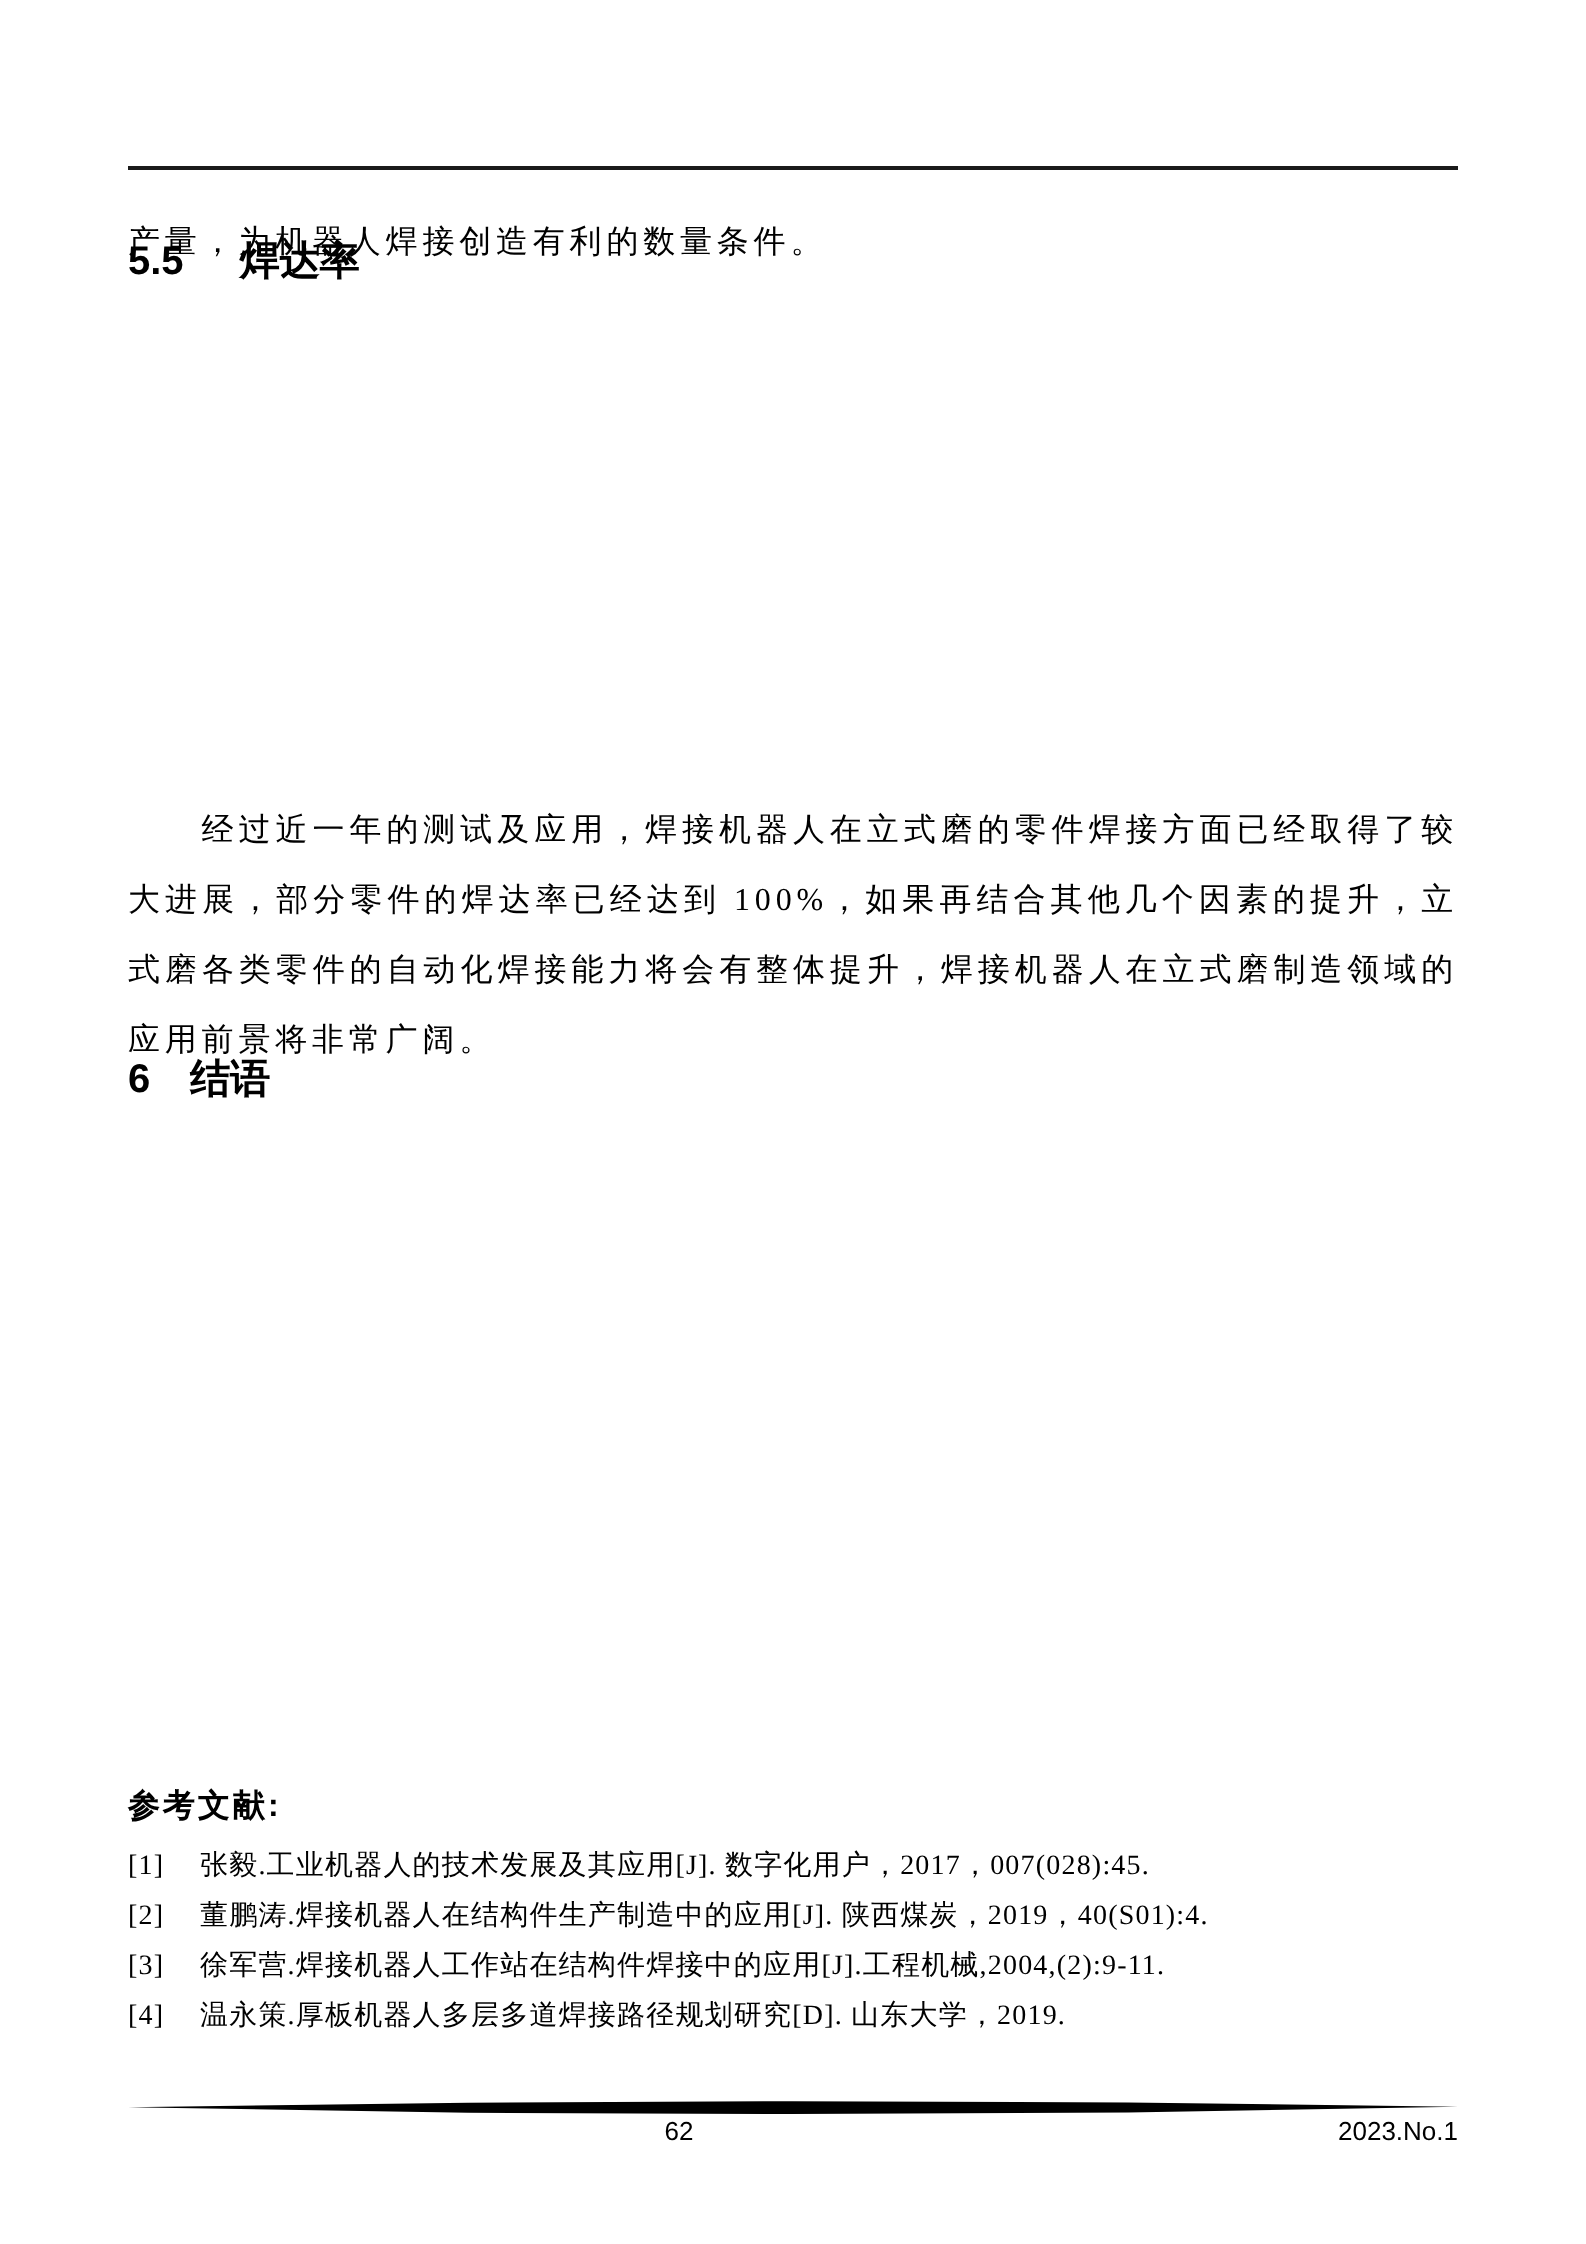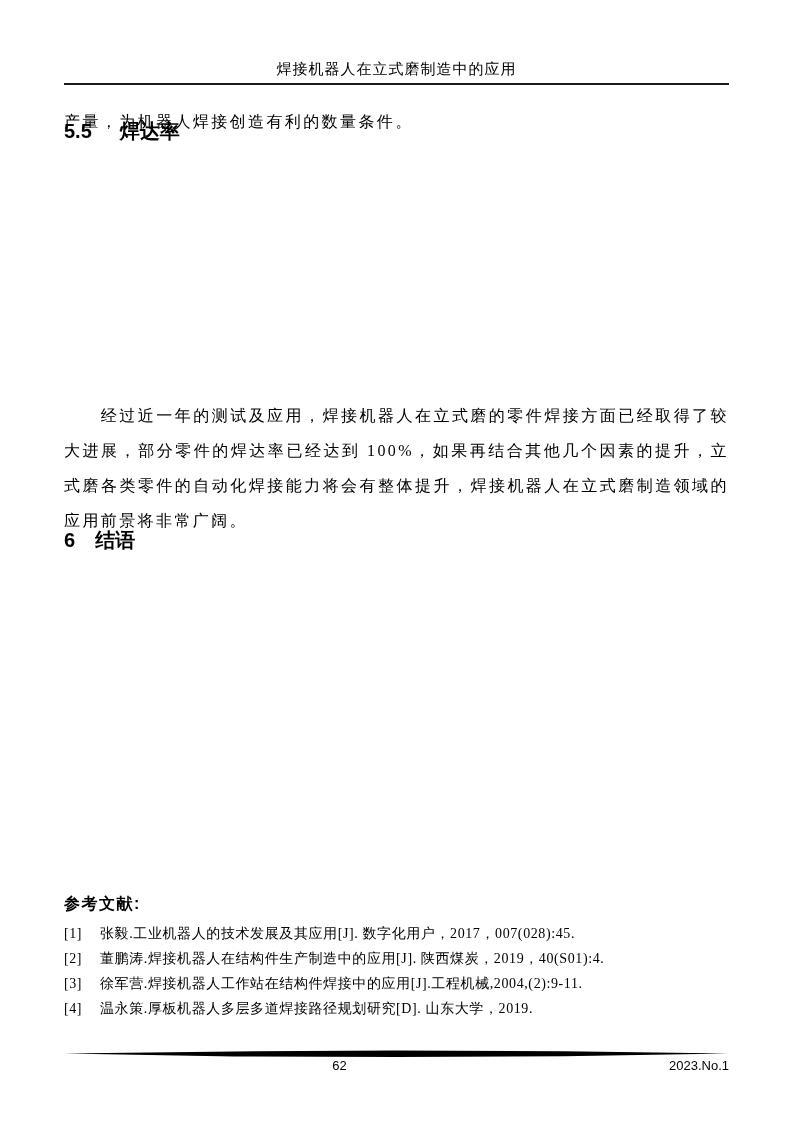--- a/index.html
+++ b/index.html
@@ -83,21 +83,20 @@
     font-family: "Liberation Sans", "DejaVu Sans", sans-serif;
     font-size: 13px;
     line-height: 17px;
   }
 </style>
 </head>
 <body>
 
 <div class="page">
 
-  <div class="abs running-header">焊接机器人在立式磨制造中的应用</div>
 
   <div class="abs header-rule"></div>
 
   <p class="abs body-par no-indent" style="top: 88px;">产量，为机器人焊接创造有利的数量条件。</p>
 
   <div class="abs sec-heading gap-sm" style="top: 117px;">
     <span class="sec-num">5.5</span>
     <span class="sec-title">焊达率</span>
   </div>
 

